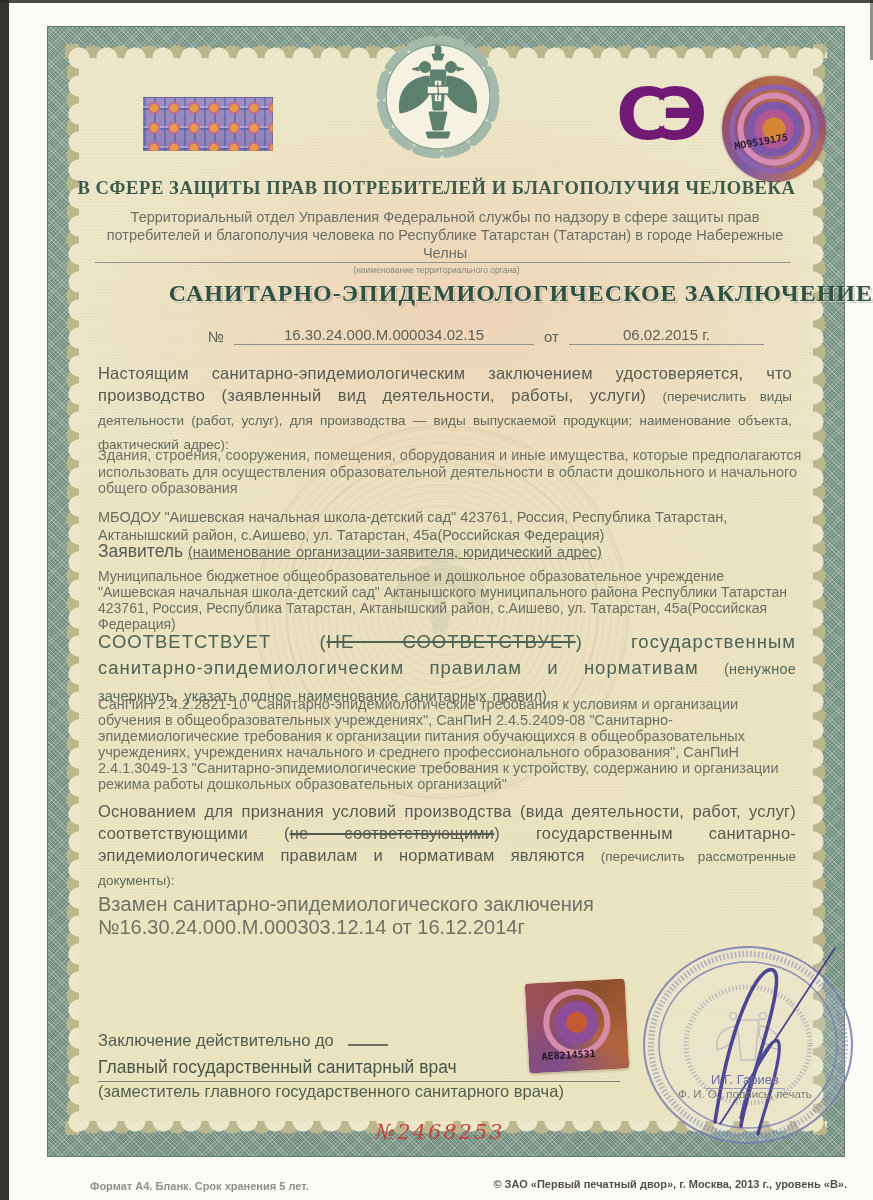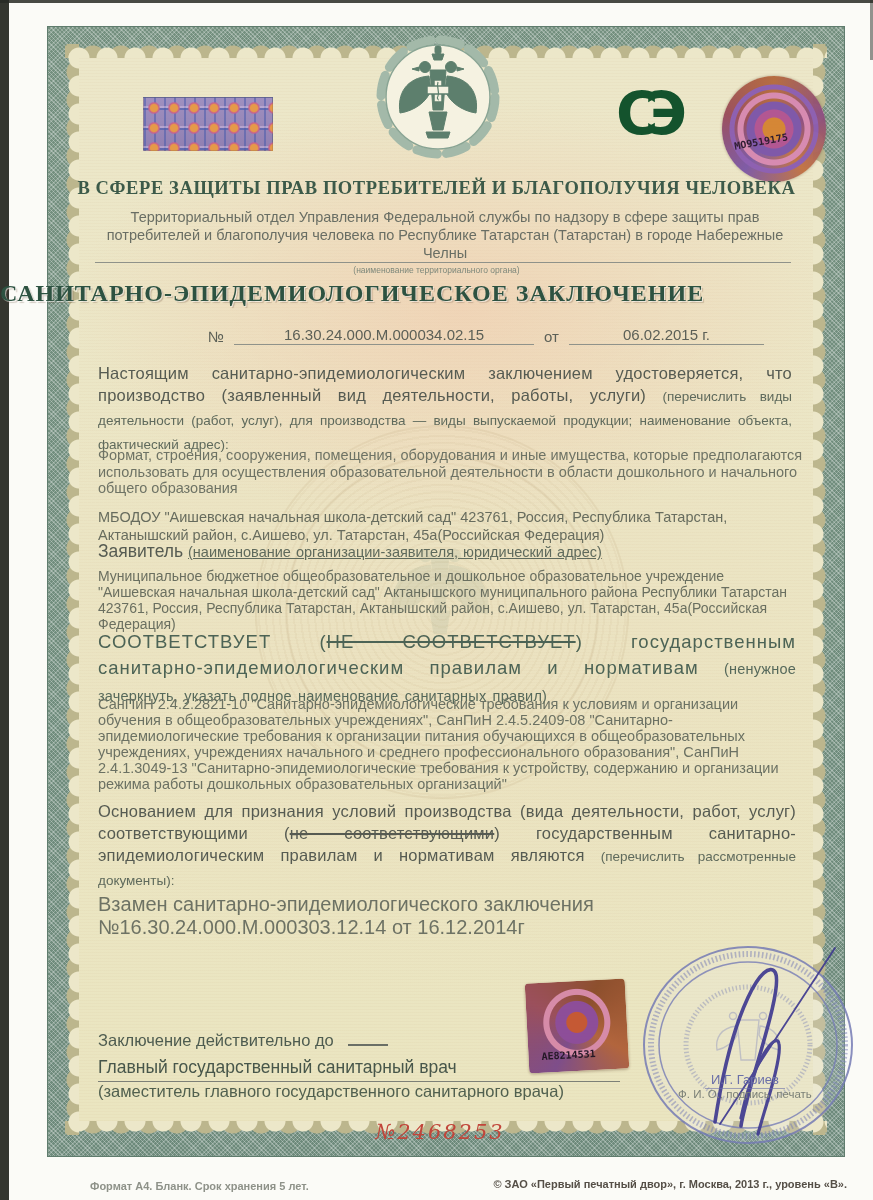--- a/index.html
+++ b/index.html
@@ -56,21 +56,21 @@
 
   
   .abs{position:absolute;}
   .hdr1{left:0;right:0;top:153px;text-align:center;font-family:"Liberation Serif",serif;
      font-weight:bold;font-size:18px;color:#3c5a49;letter-spacing:1px;}
   .hdr2{left:0;right:0;top:178px;text-align:center;font-family:"Liberation Serif",serif;
      font-weight:bold;font-size:18.5px;color:#3c5a49;letter-spacing:.6px;}
   .terr{left:100px;top:208px;width:690px;text-align:center;font-size:14.5px;line-height:18px;color:#696e64;}
   .terr-line{left:95px;top:262px;width:696px;border-bottom:1px solid #8f928a;height:0;}
   .terr-cap{left:0;right:0;top:265px;text-align:center;font-size:8.5px;color:#7e887b;}
-  .title{left:0;right:0;top:280px;text-align:left;font-family:"Liberation Serif",serif;
+  .title{left:0;right:0;top:280px;text-align:right;font-family:"Liberation Serif",serif;
      font-weight:bold;font-size:24px;color:#2d5241;letter-spacing:1px;
      text-shadow:1px 1px 0 rgba(255,255,255,.55), 2px 2px 1px rgba(90,60,40,.25);}
   .numrow{left:198px;top:326px;font-size:15px;color:#5c6057;display:flex;align-items:flex-end;}
   .numrow .lbl{margin:0 10px;}
   .uline{display:inline-block;text-align:center;border-bottom:1px solid #8f928a;padding-bottom:1px;}
   .u-num{width:300px;}
   .u-date{width:195px;}
 
   .par{color:#565b52;}
   .p-certify{left:98px;top:362px;width:694px;font-size:16.5px;line-height:22px;
@@ -110,21 +110,21 @@
   .emblem{left:368px;top:34px;}
   .holo-strip{left:143px;top:97px;width:128px;height:52px;opacity:.93;
      background-color:#7a6aa8;border:1px solid rgba(110,90,60,.25);
      background-image:
        radial-gradient(circle 6px at 10px 10px, #e69440 0 3.5px, #c4588a 5px, rgba(0,0,0,0) 6.5px),
        repeating-linear-gradient(0deg, rgba(62,82,170,.65) 0 2px, rgba(210,190,230,.5) 2px 4px, rgba(62,82,170,0) 4px 20px),
        repeating-linear-gradient(90deg, rgba(62,82,170,.55) 0 2px, transparent 2px 10px),
        linear-gradient(#9a8ac0,#8a78b0);
      background-size:20px 20px,auto,auto,auto;}
   .se{left:616px;top:78px;font-family:"DejaVu Sans",sans-serif;font-weight:bold;
-     font-size:58px;line-height:72px;color:#14532d;letter-spacing:-14px;}
+     font-size:72px;line-height:72px;color:#701a75;letter-spacing:-14px;}
   .holo-round{left:722px;top:76px;width:104px;height:106px;border-radius:50%;opacity:.95;
      background:
        radial-gradient(circle at 50% 50%, #d4822f 0 11px, #b05090 12px 19px, #7a52a8 20px 27px, rgba(0,0,0,0) 28px),
        radial-gradient(circle at 50% 50%, transparent 0 30px, #d687b0 31px 36px, transparent 37px 39px, #8a5ab0 40px 44px, transparent 45px),
        conic-gradient(#b4683a,#8a4a80,#c07040,#7a55a5,#984a58,#b4683a);
      box-shadow:0 0 3px rgba(80,50,30,.4);}
   .holo-round .code{position:absolute;left:12px;top:60px;transform:rotate(-10deg);
      font-family:"DejaVu Sans Mono",monospace;font-weight:bold;font-size:10px;color:#241228;}
   .holo-square{left:527px;top:981px;width:100px;height:90px;transform:rotate(-3deg);
      border-radius:4px;opacity:.96;
@@ -206,21 +206,21 @@
     <span class="lbl">№</span>
     <span class="uline u-num">16.30.24.000.М.000034.02.15</span>
     <span class="lbl">от</span>
     <span class="uline u-date">06.02.2015 г.</span>
   </div>
 
   <div class="abs par p-certify">
     <span>Настоящим санитарно-эпидемиологическим заключением удостоверяется, что производство (заявленный вид деятельности, работы, услуги) </span><span class="note">(перечислить виды деятельности (работ, услуг), для производства — виды выпускаемой продукции; наименование объекта, фактический адрес):</span>
   </div>
 
-  <div class="abs p-activity">Формат, строения, сооружения, помещения, оборудования и иные имущества, которые предполагаются использовать для осуществления образовательной деятельности в области дошкольного и начального общего образования</div>
+  <div class="abs p-activity">Здания, строения, сооружения, помещения, оборудования и иные имущества, которые предполагаются использовать для осуществления образовательной деятельности в области дошкольного и начального общего образования</div>
 
   <div class="abs p-address">МБОДОУ "Аишевская начальная школа-детский сад" 423761, Россия, Республика Татарстан, Актанышский район, с.Аишево, ул. Татарстан, 45а(Российская Федерация)</div>
 
   <div class="abs p-applicant-row">
     <span>Заявитель </span><span class="note">(наименование организации-заявителя, юридический адрес)</span>
   </div>
 
   <div class="abs p-applicant">Муниципальное бюджетное общеобразовательное и дошкольное образовательное учреждение "Аишевская начальная школа-детский сад" Актанышского муниципального района Республики Татарстан 423761, Россия, Республика Татарстан, Актанышский район, с.Аишево, ул. Татарстан, 45а(Российская Федерация)</div>
 
   <div class="abs p-conforms">

